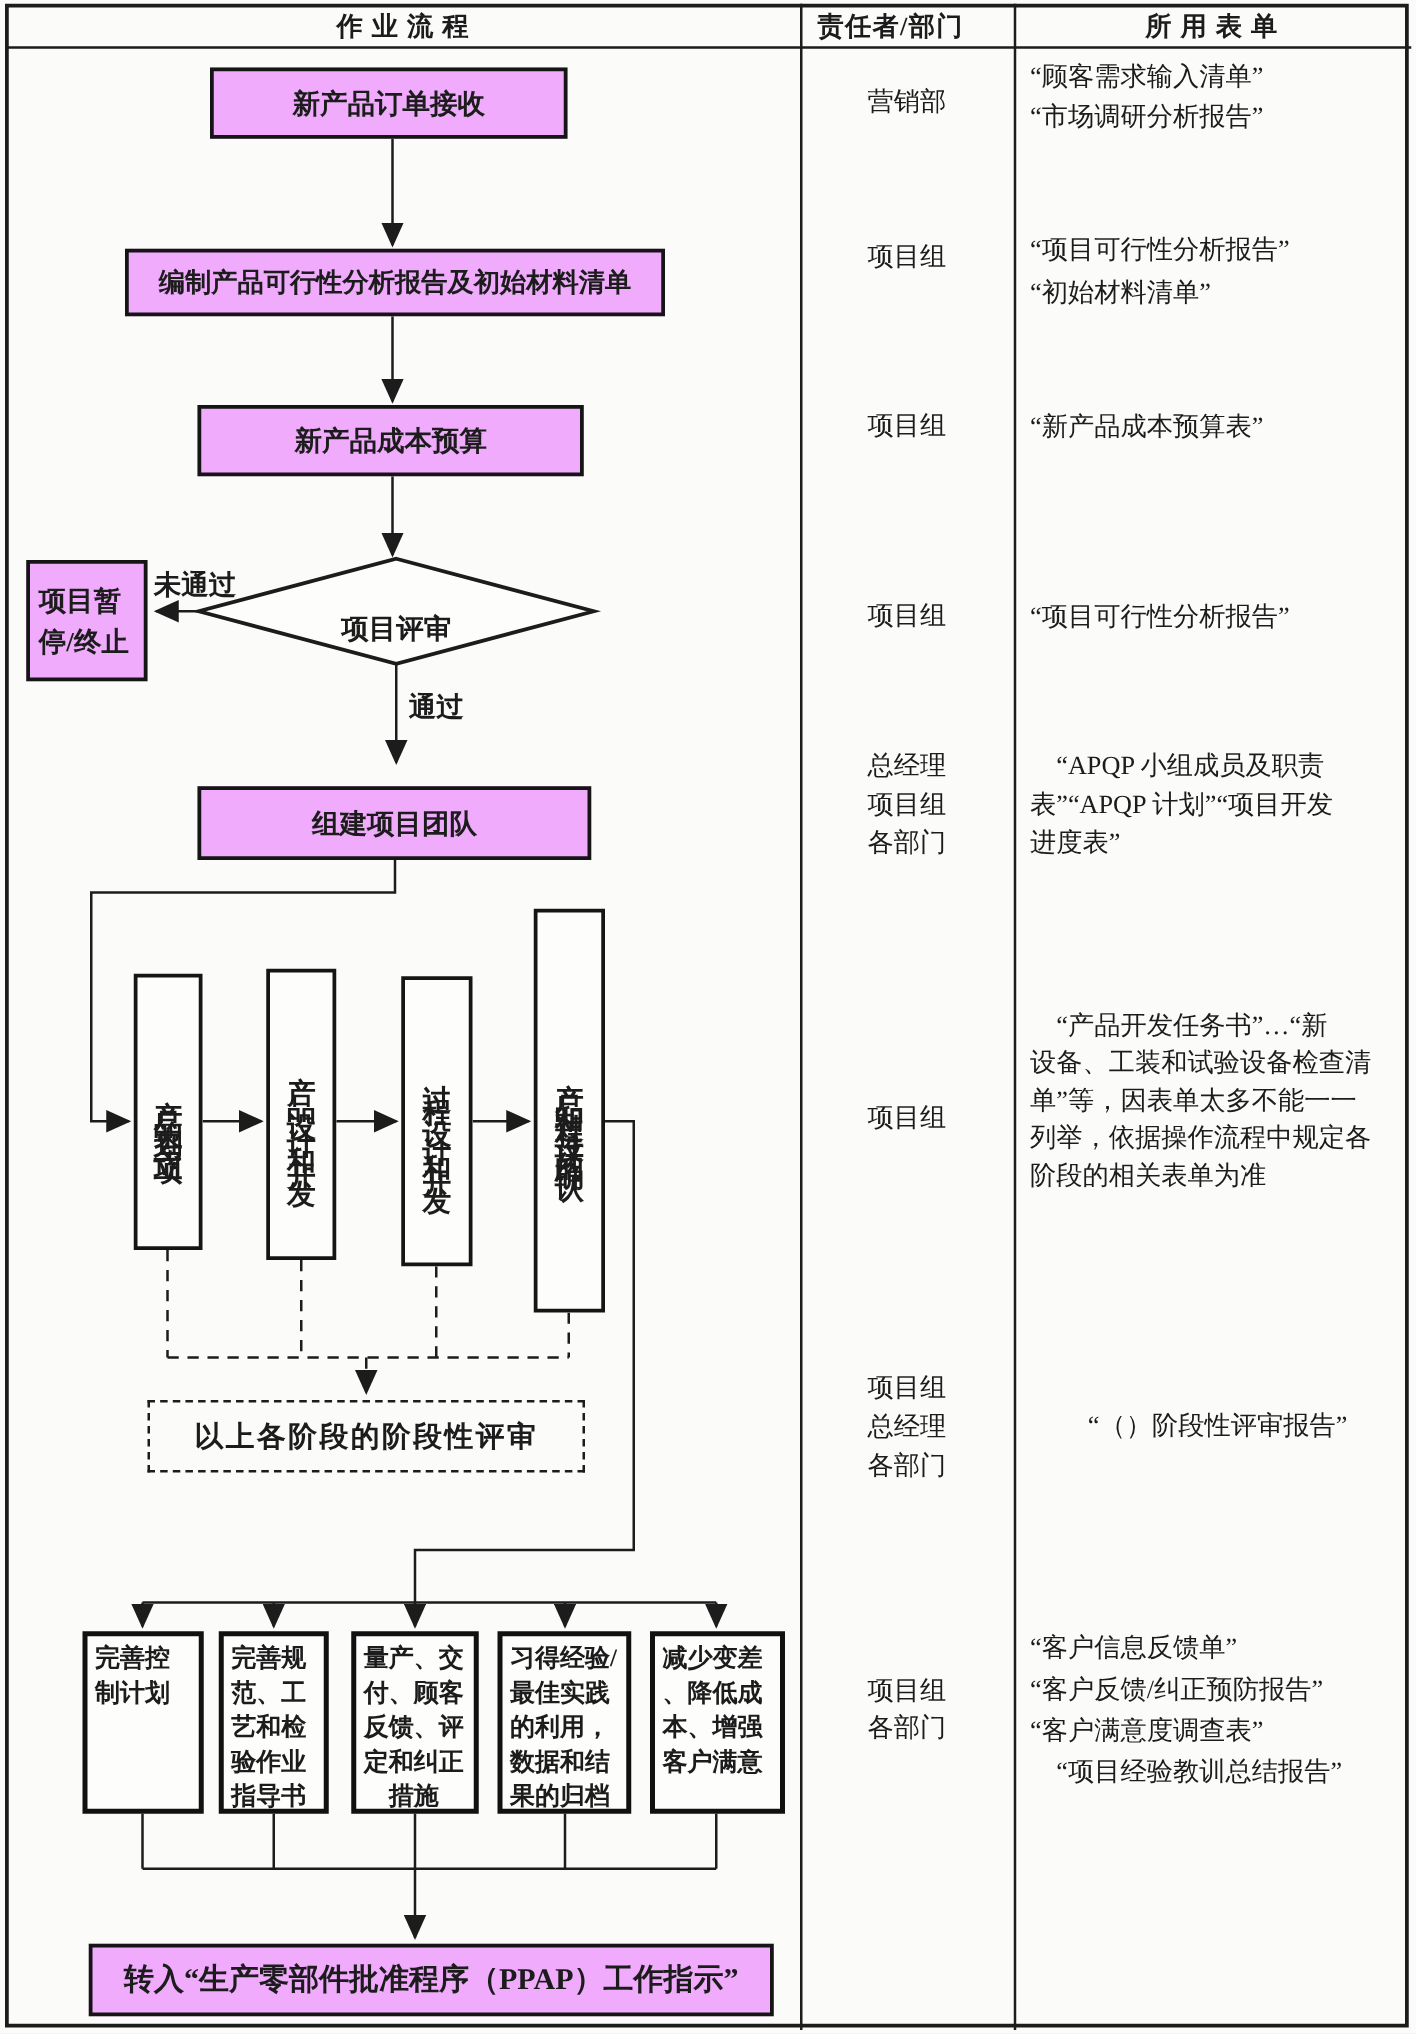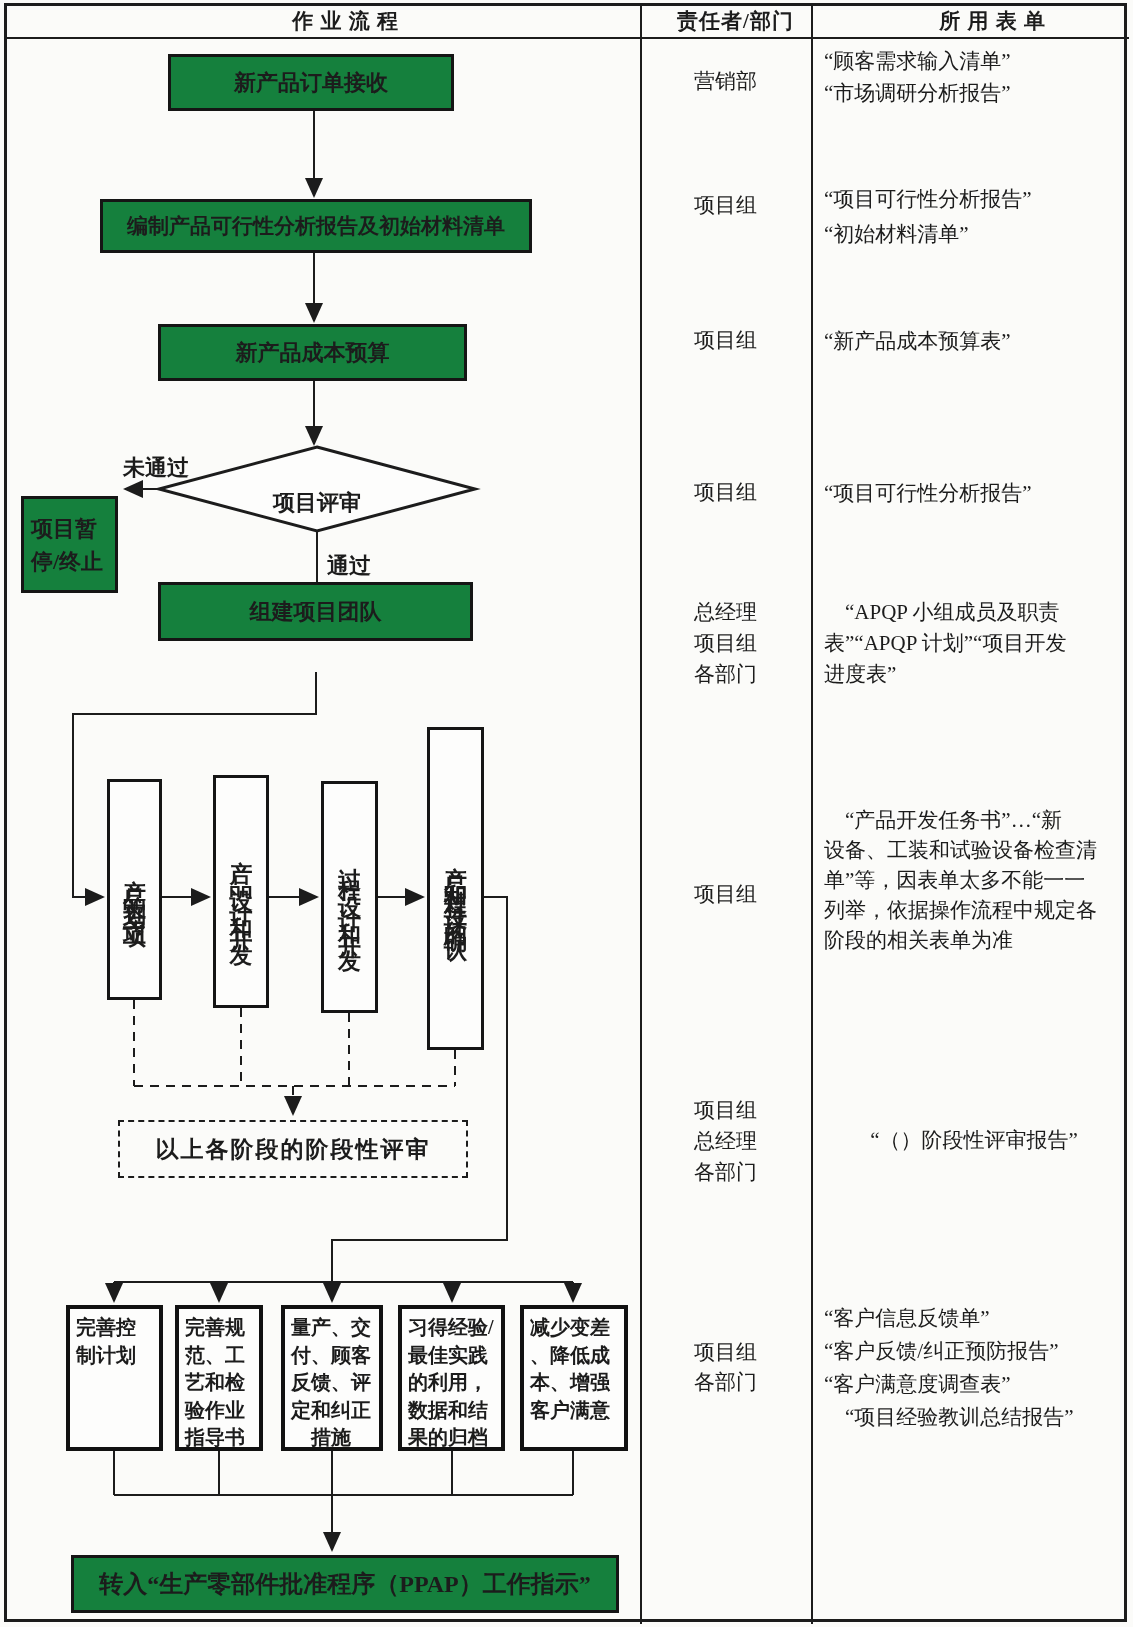--- a/index.html
+++ b/index.html
@@ -7,42 +7,42 @@
     position:relative;width:1133px;height:1627px;background:#fbfbf9;
     font-family:"Liberation Serif","DejaVu Serif",serif;color:#1c1c1c;
     overflow:hidden;margin:0 auto;
   }
   .abs{position:absolute;}
   
   .outer-border{left:4px;top:3px;width:1123px;height:1619px;border:3px solid #1c1c1c;box-sizing:border-box;}
   .vline{width:2px;background:#1c1c1c;}
   .hline{height:2px;background:#1c1c1c;}
   .col-header{top:7px;height:28px;display:flex;align-items:center;justify-content:center;
-    font-size:21px;font-weight:600;letter-spacing:1px;padding-left:23px;}
+    font-size:21px;font-weight:600;letter-spacing:1px;}
   
-  .fbox{border:3px solid #151515;background:#15803d;box-sizing:border-box;
+  .fbox{border:3px solid #151515;background:#f0abfc;box-sizing:border-box;
     display:flex;align-items:center;justify-content:center;text-align:center;
     font-weight:700;font-size:22px;line-height:1.25;}
   .vbox{border:3px solid #151515;background:#fdfdfc;box-sizing:border-box;
     display:flex;align-items:center;justify-content:center;
     font-weight:700;font-size:23px;
     writing-mode:vertical-lr;text-orientation:upright;}
   .ls-a{letter-spacing:0.34em;}
   .ls-b{letter-spacing:0.60em;}
   .dashedbox{border:2.5px dashed #1c1c1c;background:transparent;box-sizing:border-box;
     display:flex;align-items:center;justify-content:center;
     font-weight:700;font-size:23px;letter-spacing:2px;}
   .cbox{border:4px solid #111;background:#fdfdfc;box-sizing:border-box;
     font-weight:700;font-size:20px;line-height:27.5px;
     padding:5px 4px 0 6px;text-align:left;white-space:pre-line;}
   .lbl{font-size:22px;font-weight:600;}
   .ml{white-space:pre-line;}
   .mid-entry{left:642px;width:167px;text-align:center;font-size:21px;line-height:31px;}
   .form-entry{left:824px;width:298px;text-align:left;font-size:21px;line-height:32px;}
-  .halt{align-items:center;justify-content:flex-start;padding-left:7px;text-align:left;line-height:33px;margin-top:48px;}
+  .halt{align-items:center;justify-content:flex-start;padding-left:7px;text-align:left;line-height:33px;}
   svg{position:absolute;left:0;top:0;}
 </style>
 </head>
 <body>
 
 <div id="stage">
 
   <svg width="1133" height="1627">
     <defs>
       <marker id="arr" markerWidth="11" markerHeight="9" refX="9" refY="4.5" orient="auto">
@@ -103,21 +103,21 @@
   <div class="abs fbox" style="left:168px;top:54px;width:286px;height:57px;">新产品订单接收</div>
   <div class="abs fbox" style="left:100px;top:199px;width:432px;height:54px;font-size:21px;">编制产品可行性分析报告及初始材料清单</div>
   <div class="abs fbox" style="left:158px;top:324px;width:309px;height:57px;">新产品成本预算</div>
 
   <div class="abs lbl" style="left:217px;top:474px;width:200px;text-align:center;font-weight:700;margin-top:14px;">项目评审</div>
   <div class="abs fbox halt ml" style="left:21px;top:448px;width:97px;height:97px;">项目暂
 停/终止</div>
   <div class="abs lbl" style="left:114px;top:453px;width:84px;text-align:center;">未通过</div>
   <div class="abs lbl" style="left:327px;top:551px;width:64px;">通过</div>
 
-  <div class="abs fbox" style="left:158px;top:582px;width:315px;height:59px;">组建项目团队</div>
+  <div class="abs fbox" style="left:158px;top:629px;width:315px;height:59px;">组建项目团队</div>
 
   <div class="abs vbox ls-a" style="left:107px;top:779px;width:55px;height:221px;">产品策划与立项</div>
   <div class="abs vbox ls-b" style="left:213px;top:775px;width:56px;height:233px;">产品设计和开发</div>
   <div class="abs vbox ls-b" style="left:321px;top:781px;width:57px;height:232px;">过程设计和开发</div>
   <div class="abs vbox ls-a" style="left:427px;top:727px;width:57px;height:323px;">产品和过程设计的确认</div>
 
   <div class="abs dashedbox" style="left:118px;top:1120px;width:350px;height:58px;">以上各阶段的阶段性评审</div>
 
   <div class="abs cbox" style="left:66px;top:1305px;width:97px;height:146px;">完善控
 制计划</div>

